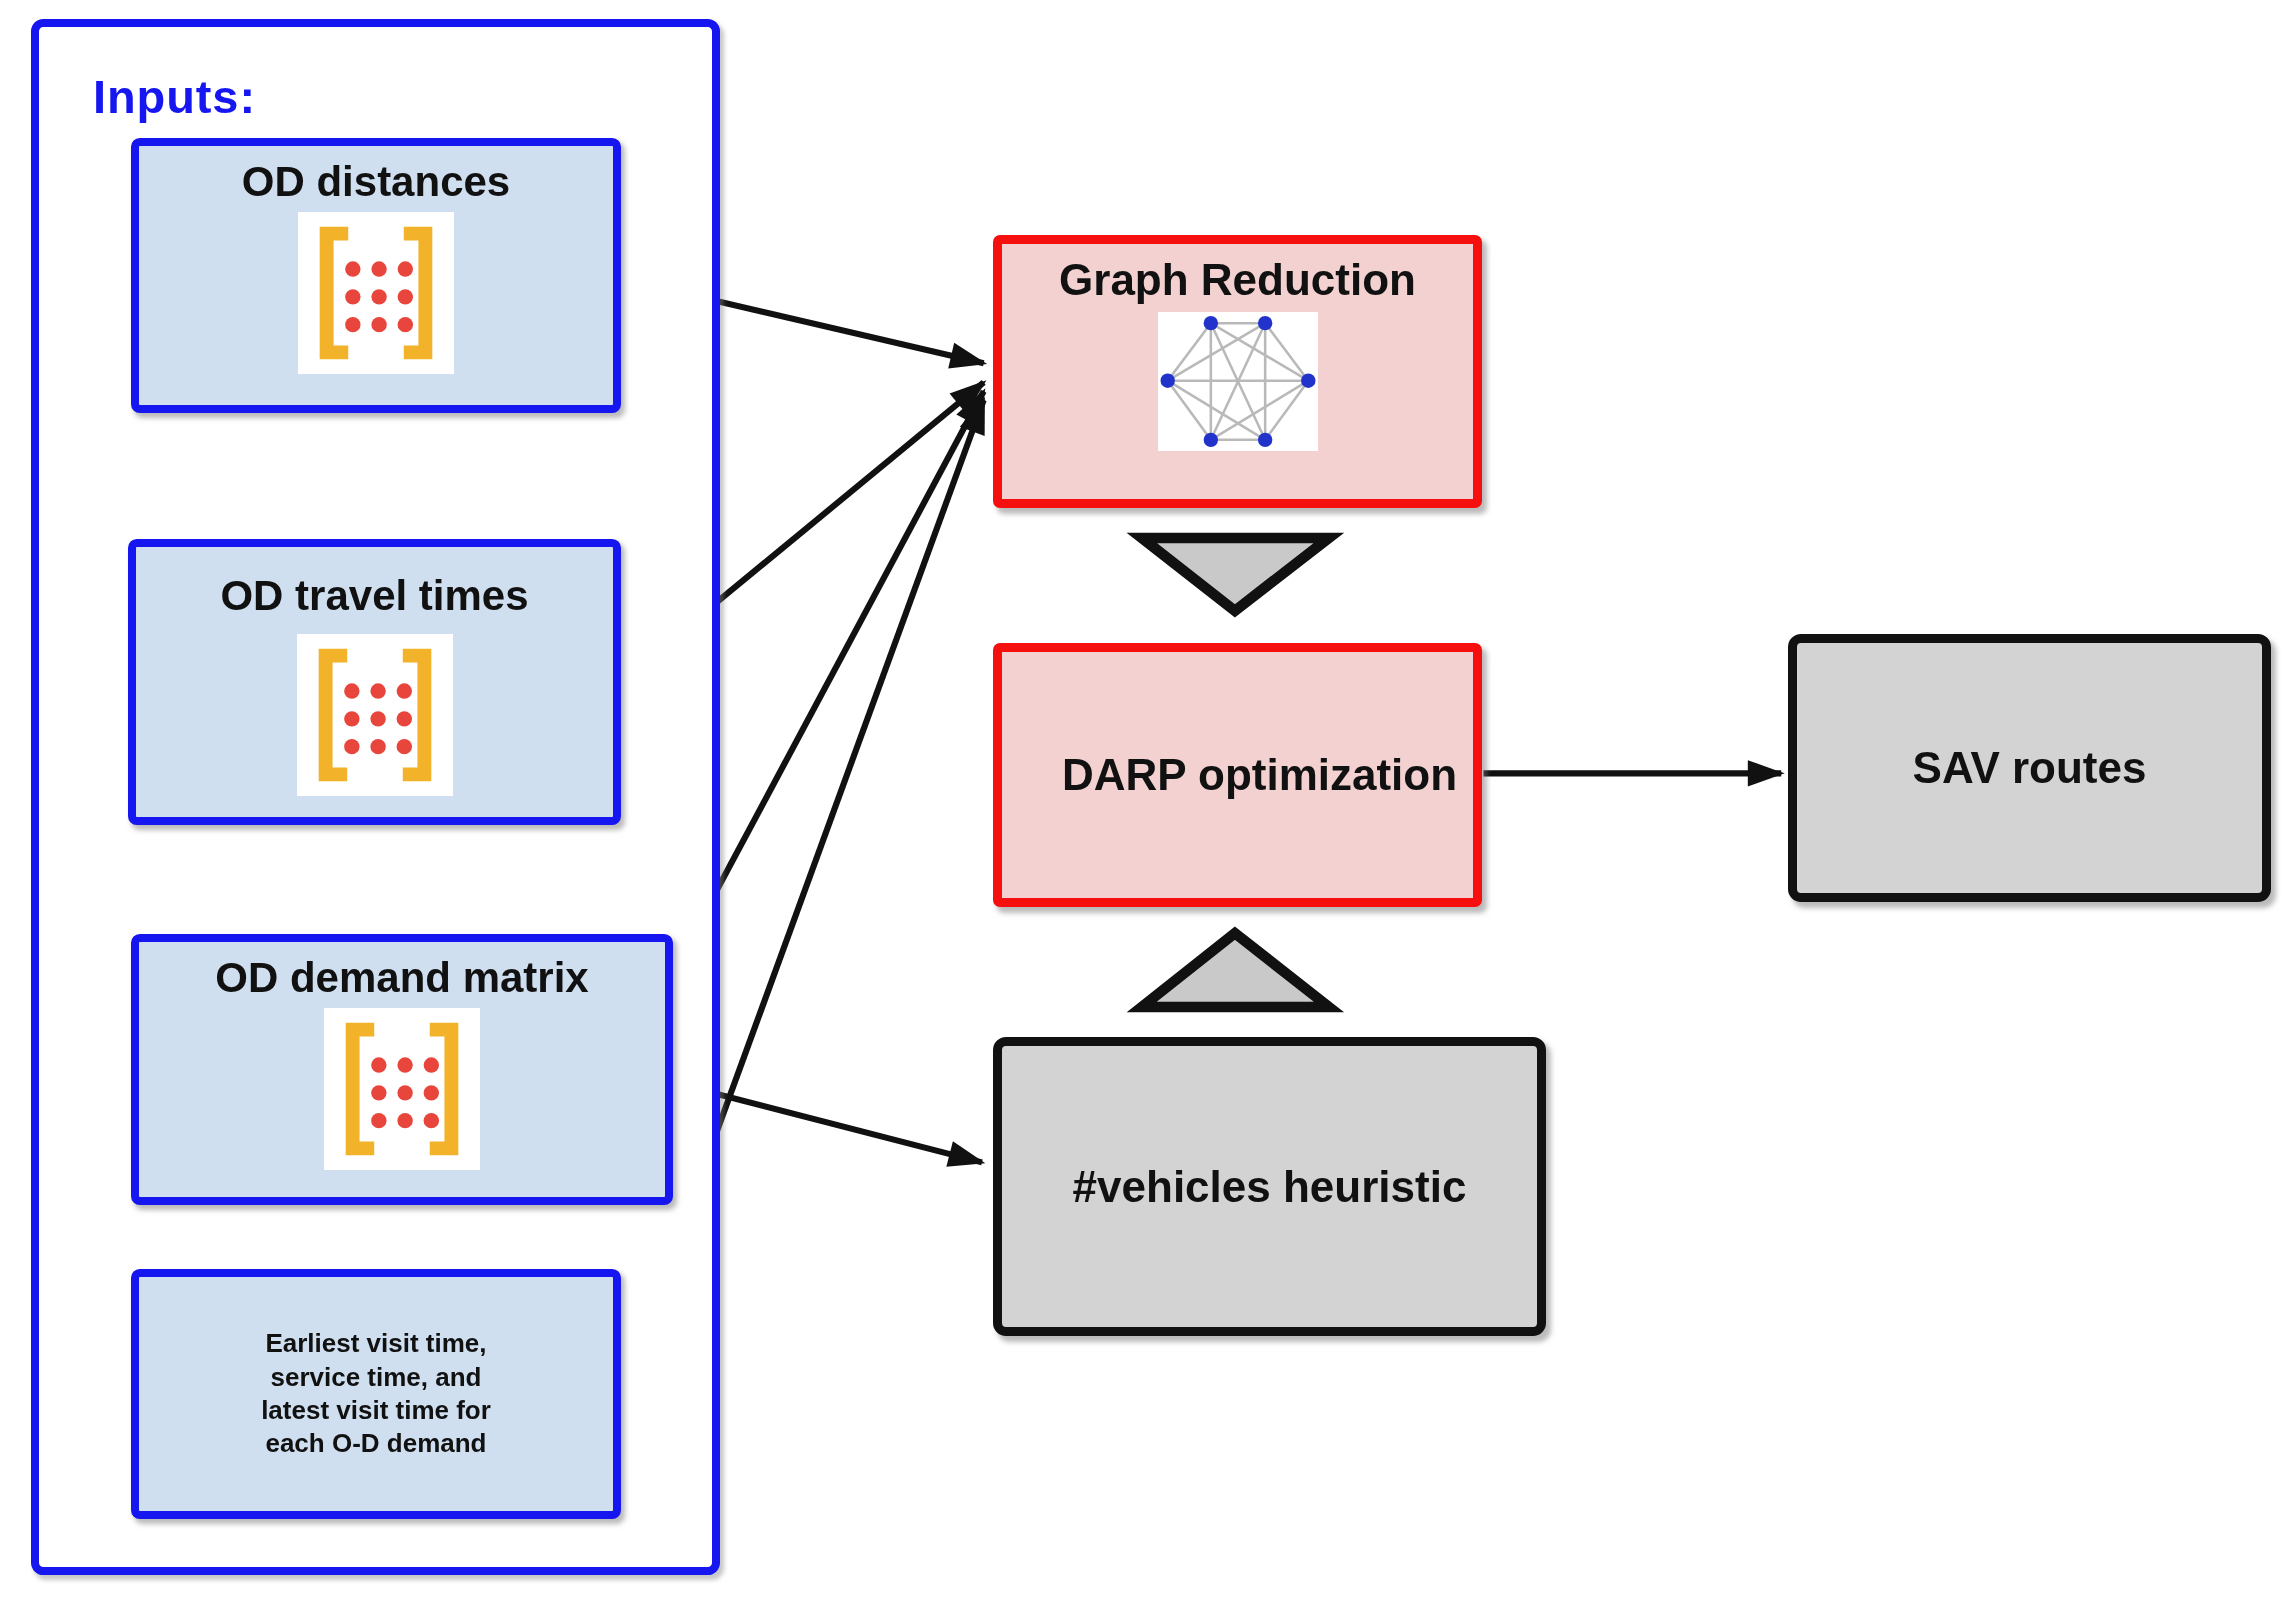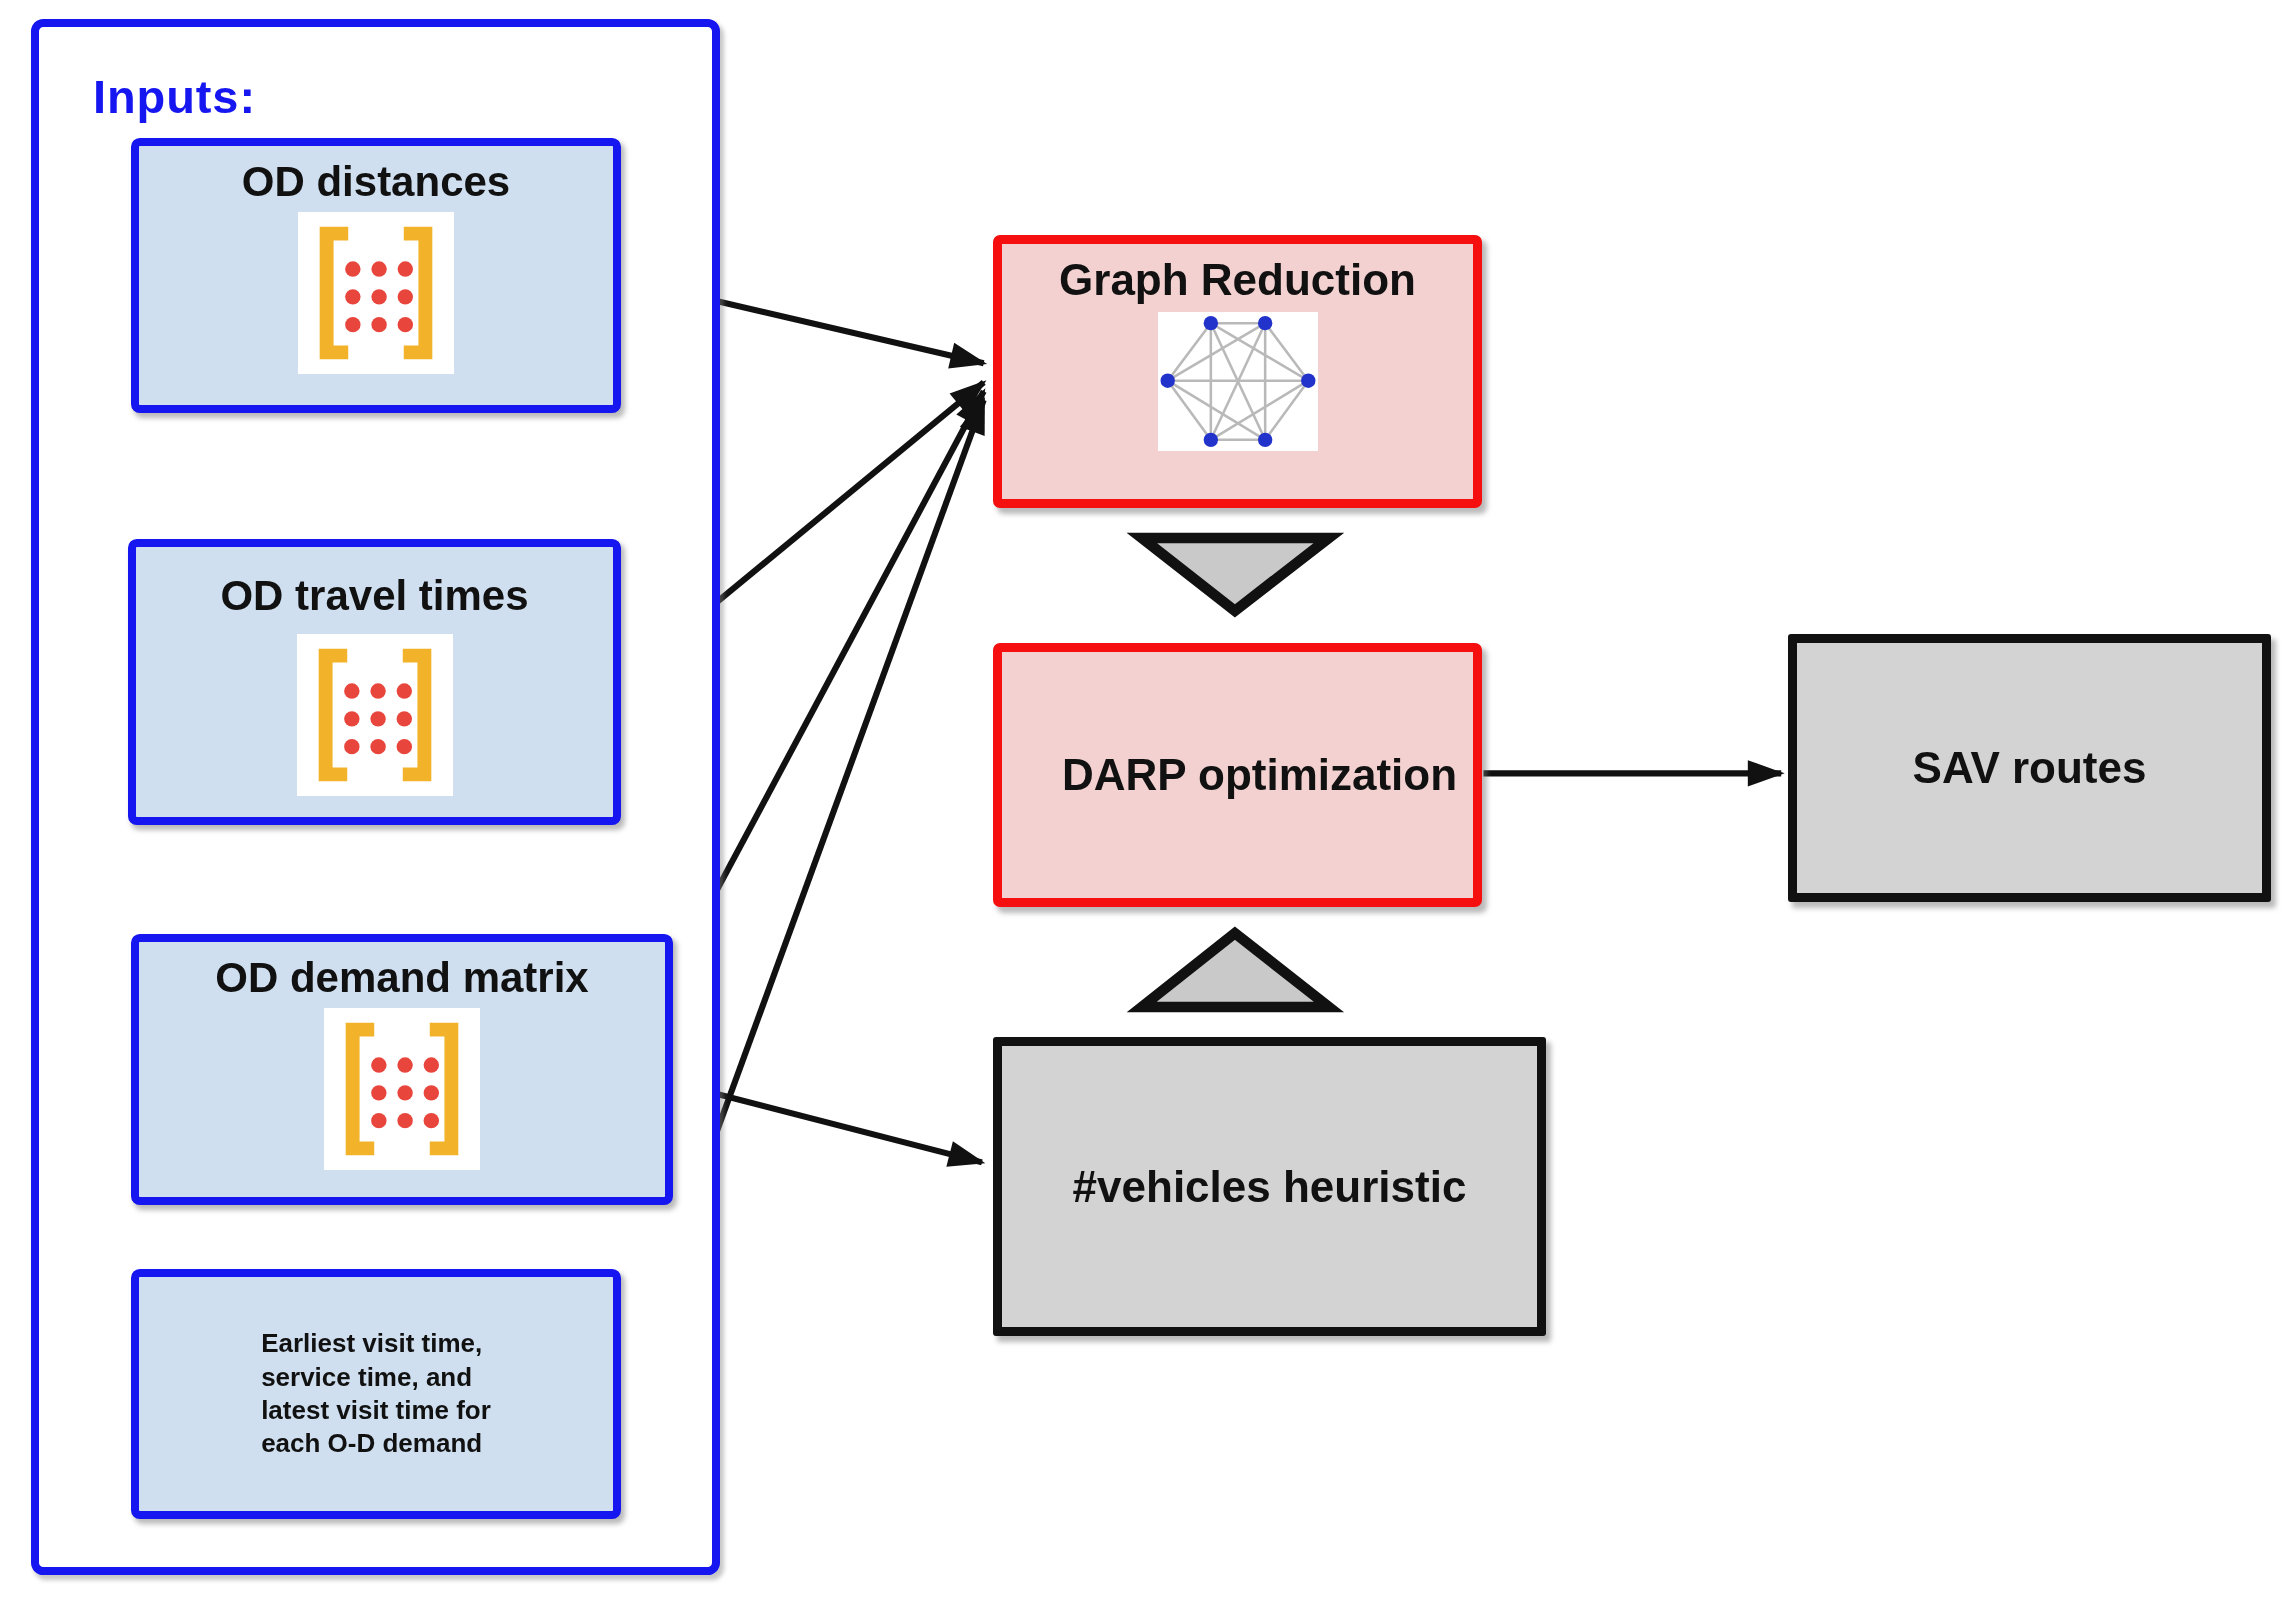--- a/index.html
+++ b/index.html
@@ -44,20 +44,21 @@
     border-radius: 8.8px;
     box-shadow: 3.5px 4.4px 5.3px rgba(120,120,120,0.5);
     display: flex;
     flex-direction: column;
     align-items: center;
   }
   .input-box .box-label {
     margin-top: 12.3px;
     font-size: 42px;
     line-height: 1.15;
+    text-align: center;
   }
   .input-box .matrix-svg { margin-top: 5.3px; }
 
   .box-1 { left: 131px; top: 138px; width: 490px; height: 275px; }
   .box-2 { left: 128px; top: 539px; width: 493px; height: 286px; }
   .box-2 .box-label { margin-top: 24.6px; }
   .box-2 .matrix-svg { margin-top: 14px; }
   .box-3 { left: 131px; top: 934px; width: 542px; height: 271px; }
   .box-4 {
     left: 131px; top: 1269px; width: 490px; height: 250px;
@@ -86,21 +87,21 @@
   .darp-box {
     left: 993px; top: 643px; width: 489px; height: 264px;
     justify-content: center;
   }
   .darp-box .box-label { font-size: 44px; margin-left: 44px; }
 
   
   .gray-box {
     background: #d3d3d3;
     border: 9.7px solid #111111;
-    border-radius: 3px;
+    border-radius: 13px;
     box-shadow: 4.4px 5.3px 5.3px rgba(120,120,120,0.5);
     display: flex;
     align-items: center;
     justify-content: center;
   }
   .veh-box { left: 993px; top: 1037px; width: 553px; height: 299px; }
   .veh-box .box-label { font-size: 44px; }
   .sav-box { left: 1788px; top: 634px; width: 483px; height: 268px; }
   .sav-box .box-label { font-size: 44px; }
 

